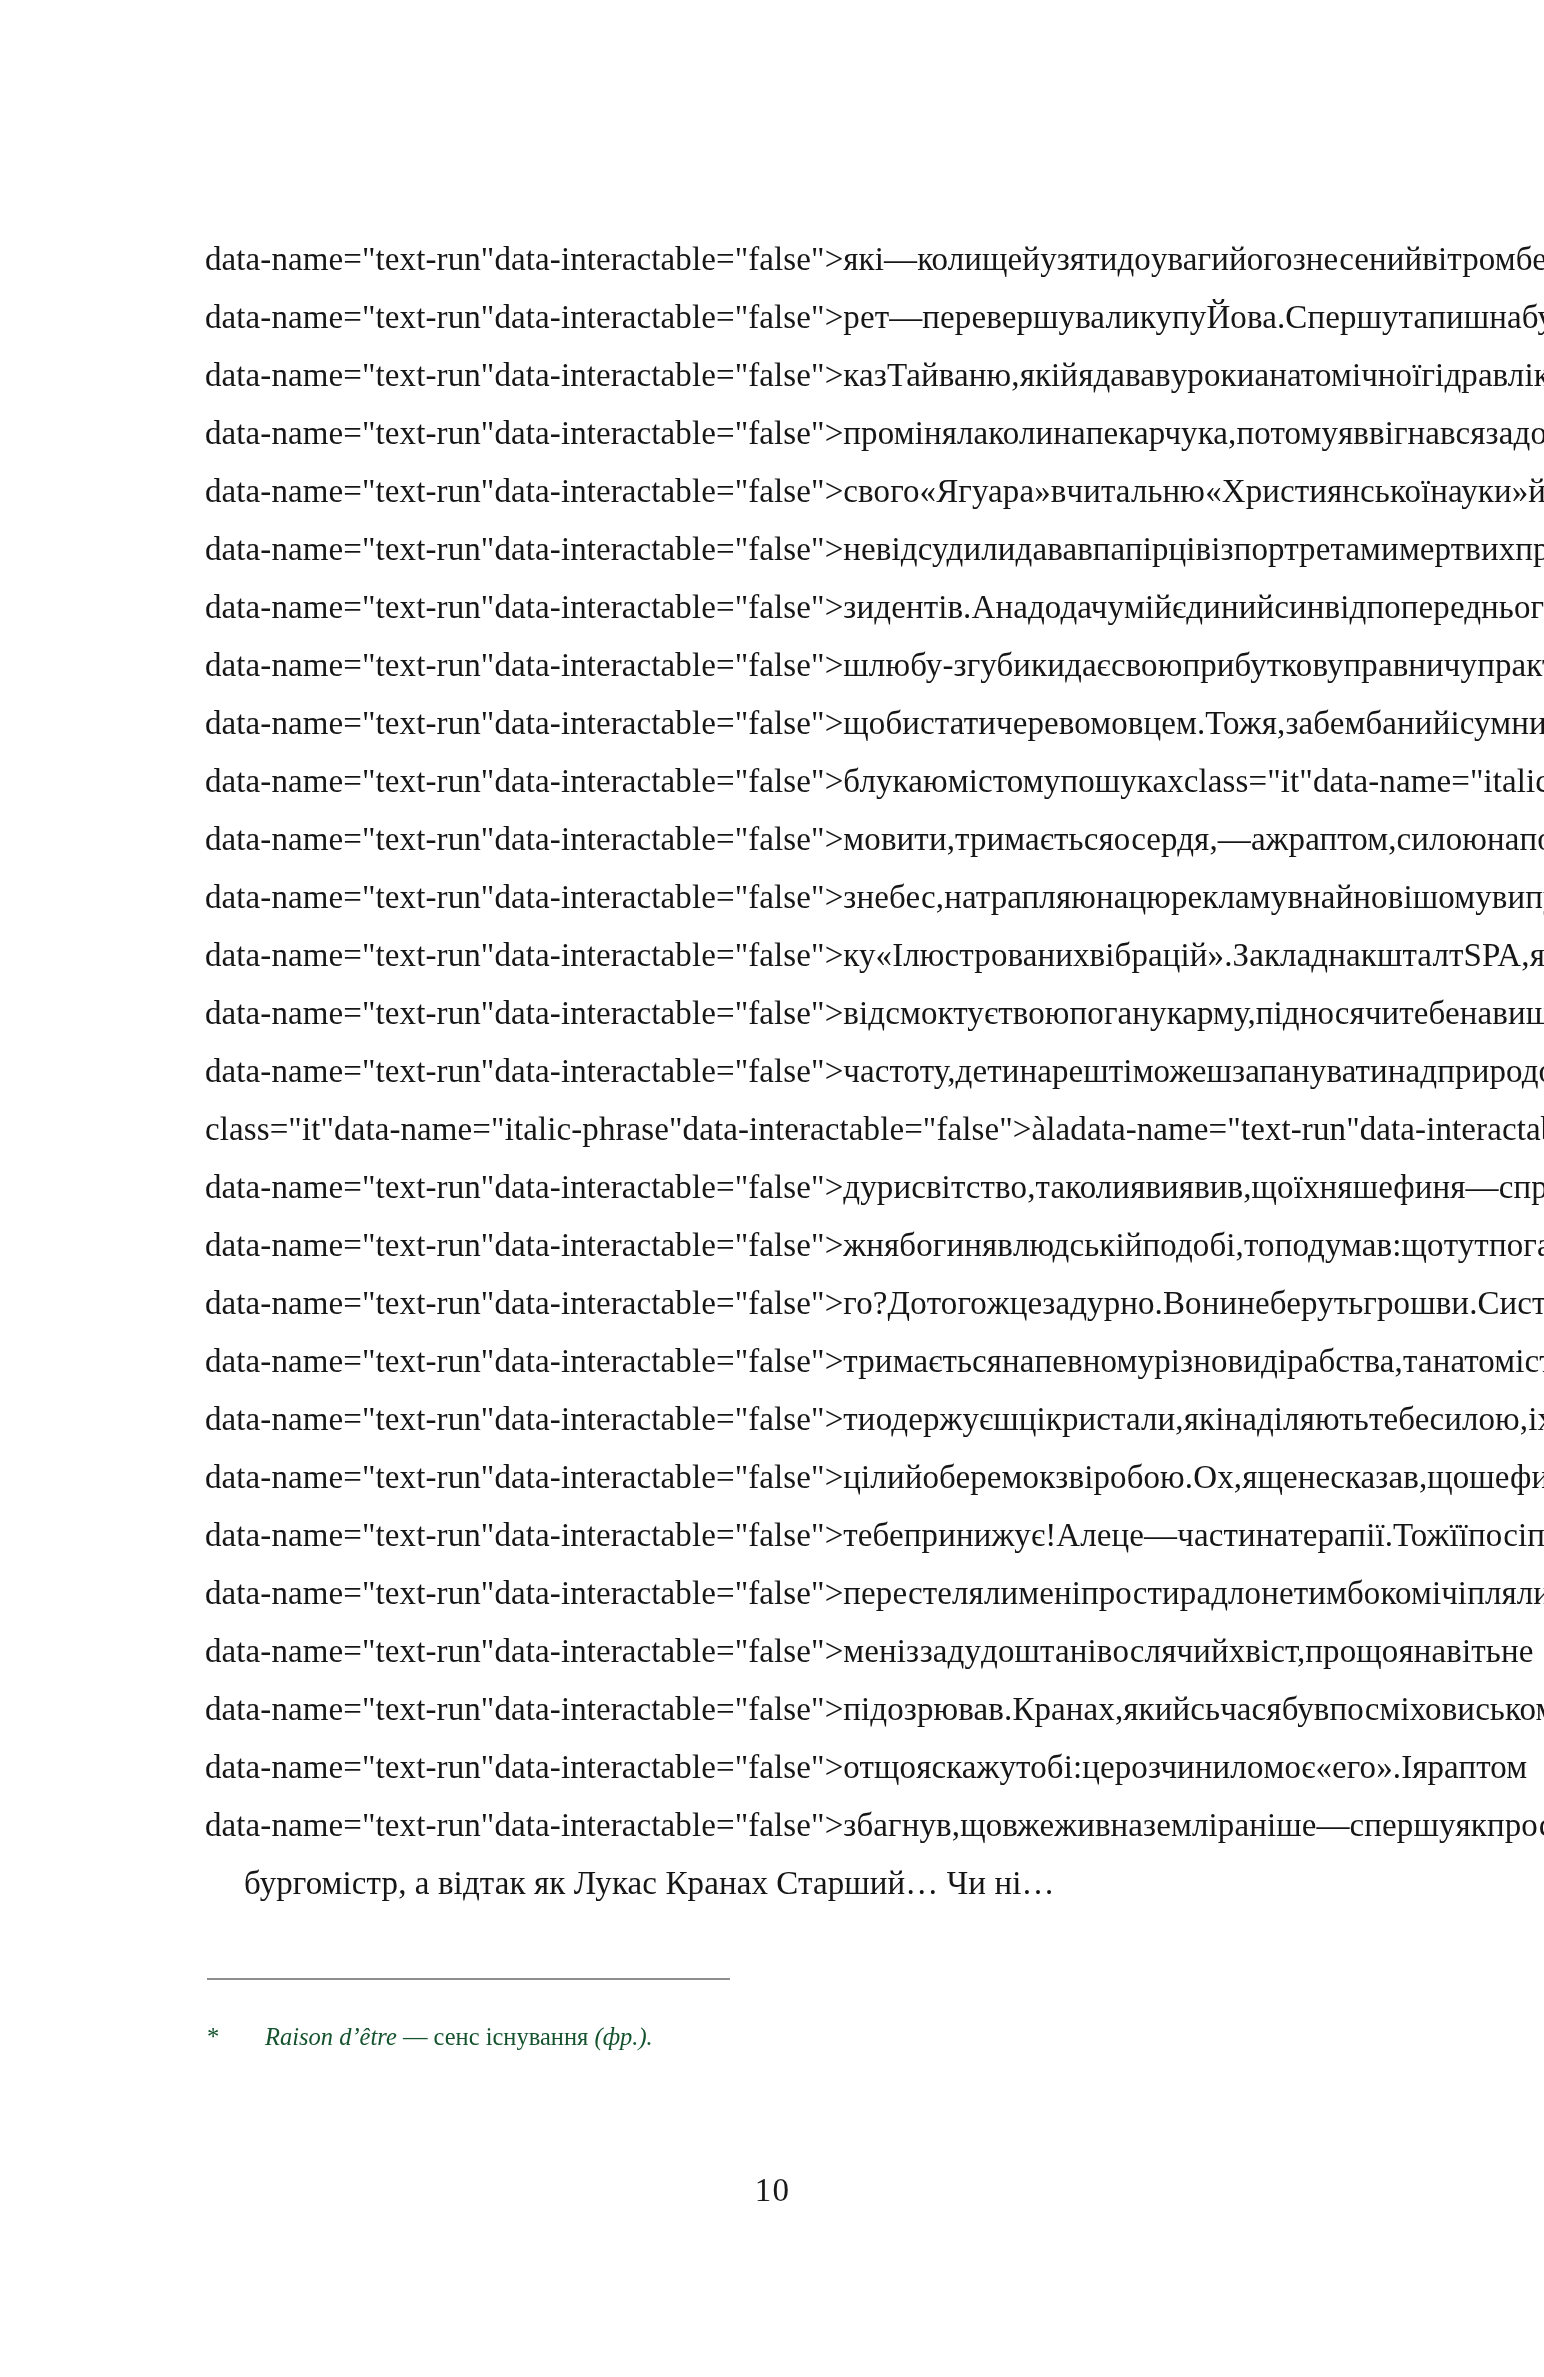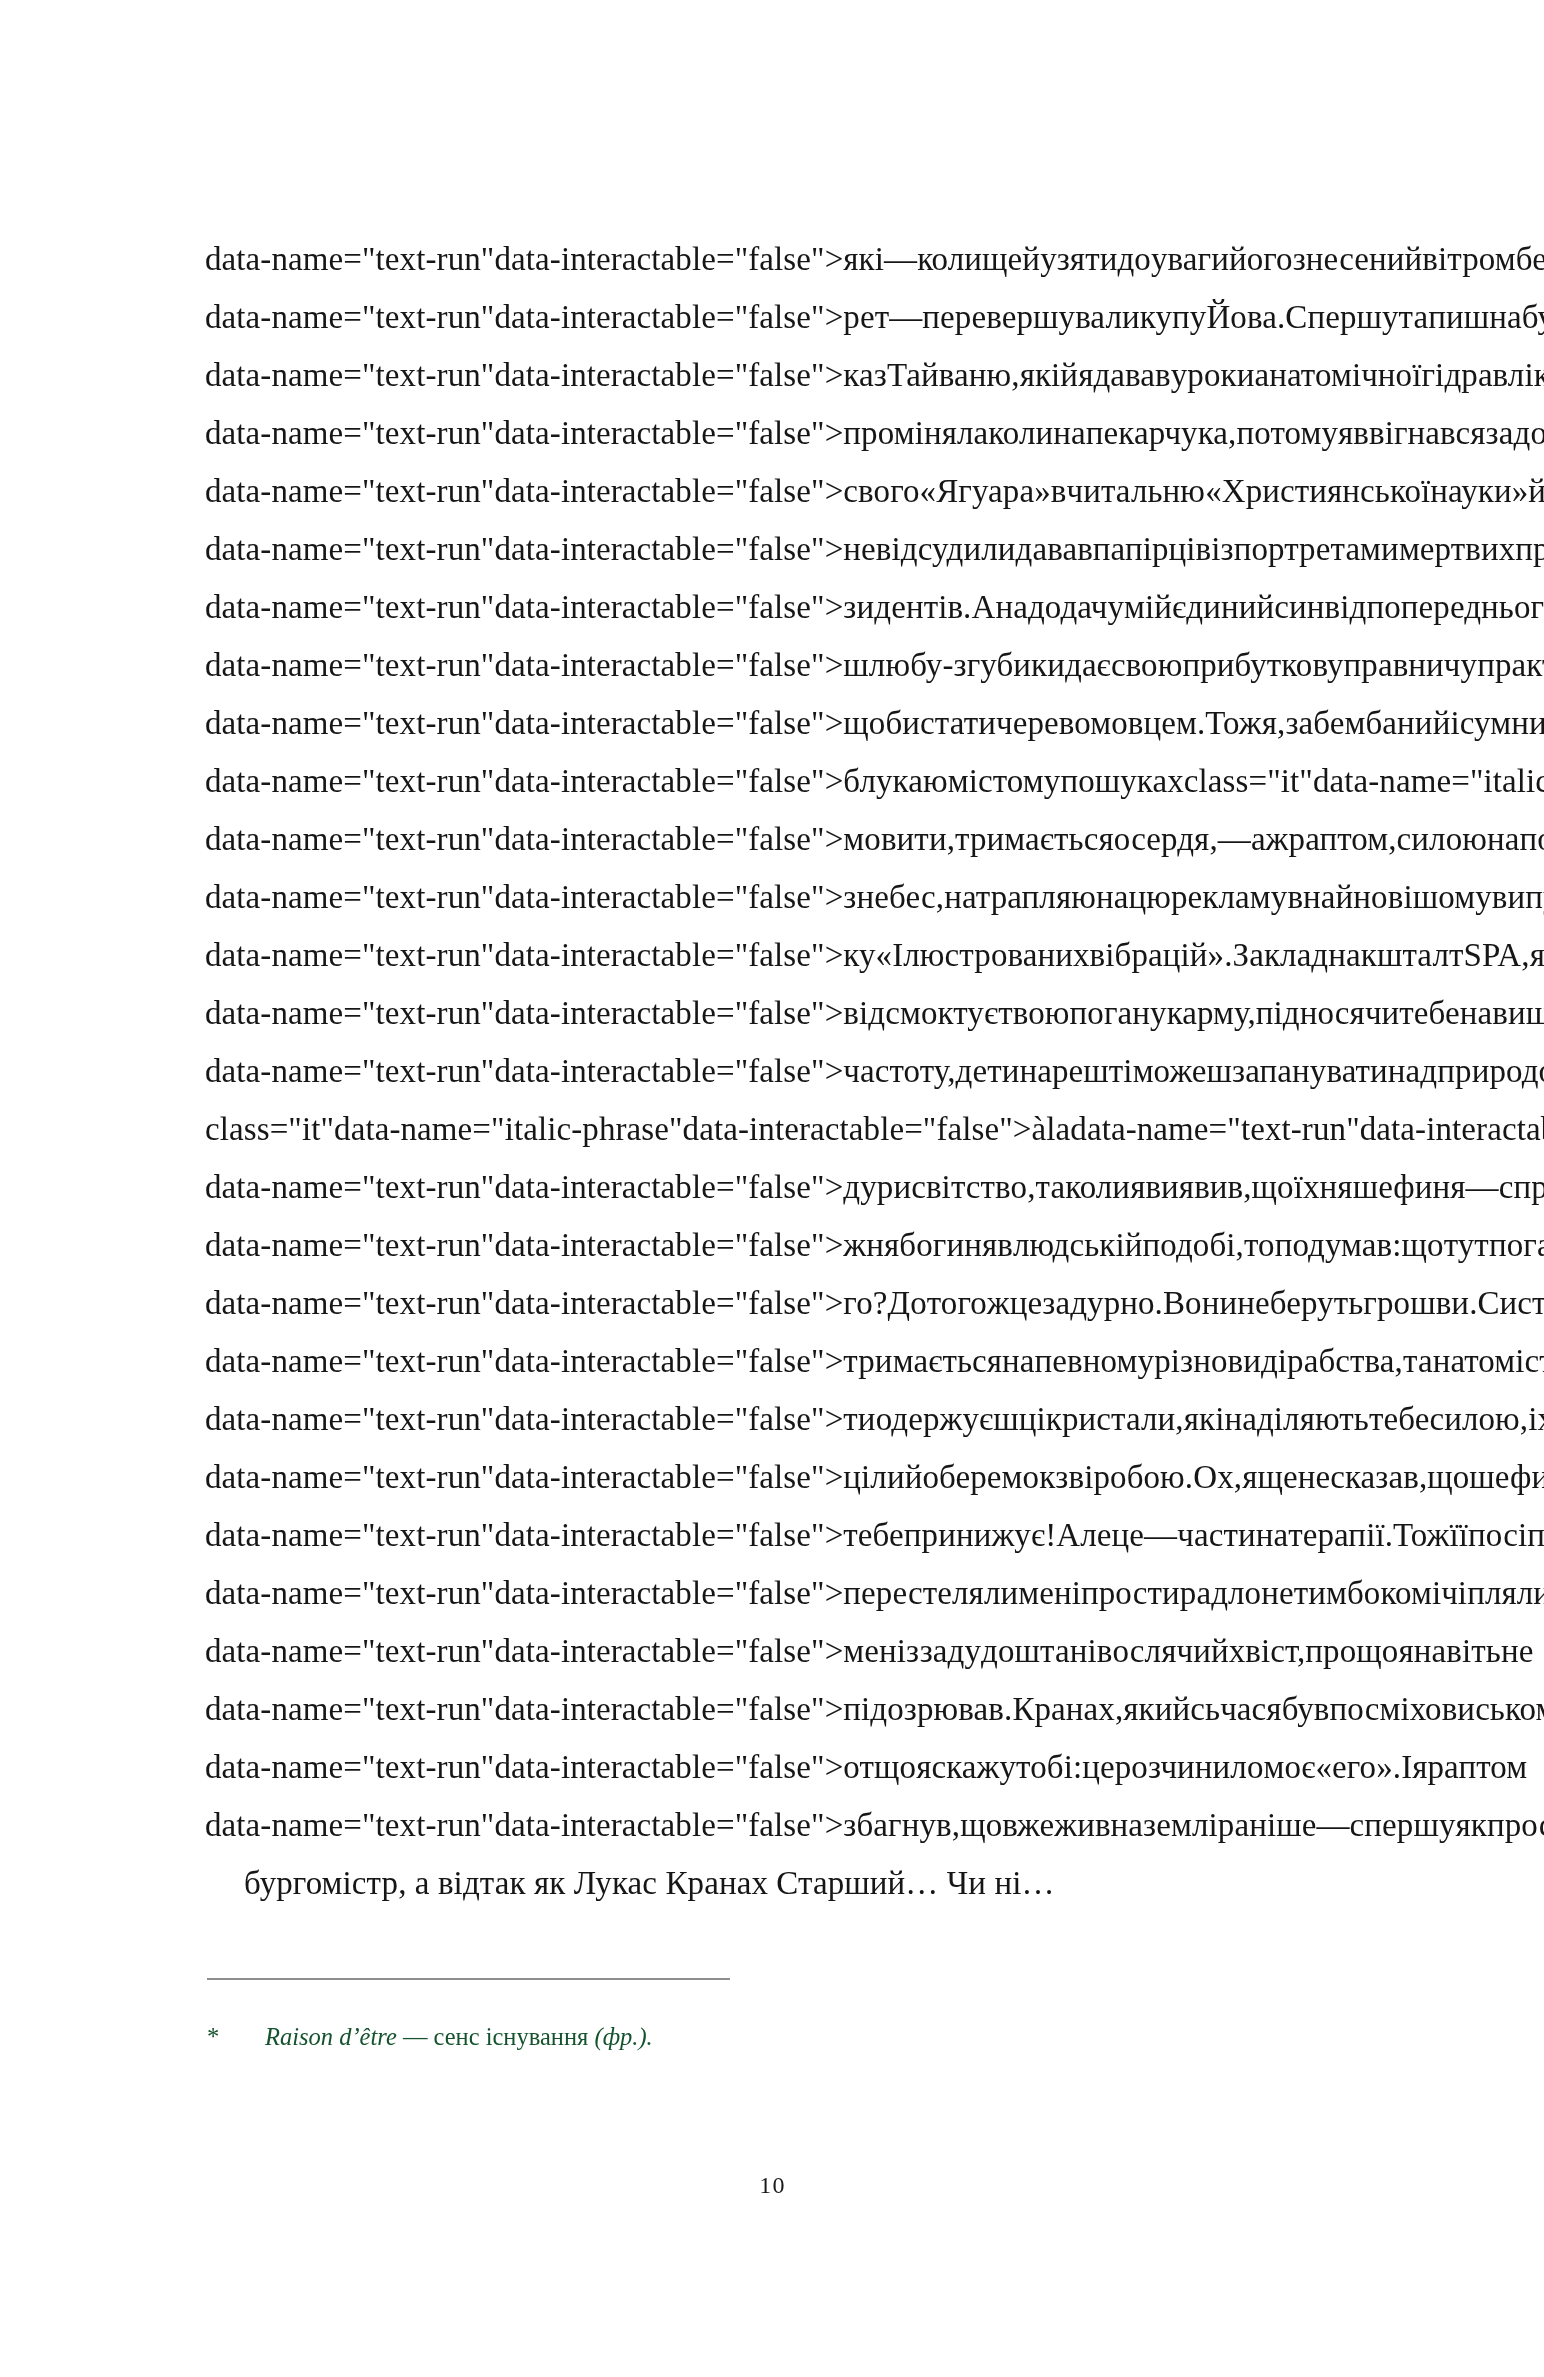--- a/index.html
+++ b/index.html
@@ -84,21 +84,21 @@
     display: inline-block;
     width: 58px;
   }
 
   .page-number {
     position: absolute;
     left: 0;
     top: 2172px;
     width: 1545px;
     text-align: center;
-    font-size: 24px;
+    font-size: 33px;
     letter-spacing: 1.2px;
     color: #1a1a1a;
     font-variant-numeric: oldstyle-nums;
     font-feature-settings: "onum" 1;
   }
 </style>
 </head>
 <body>
 
 <div class="page">

